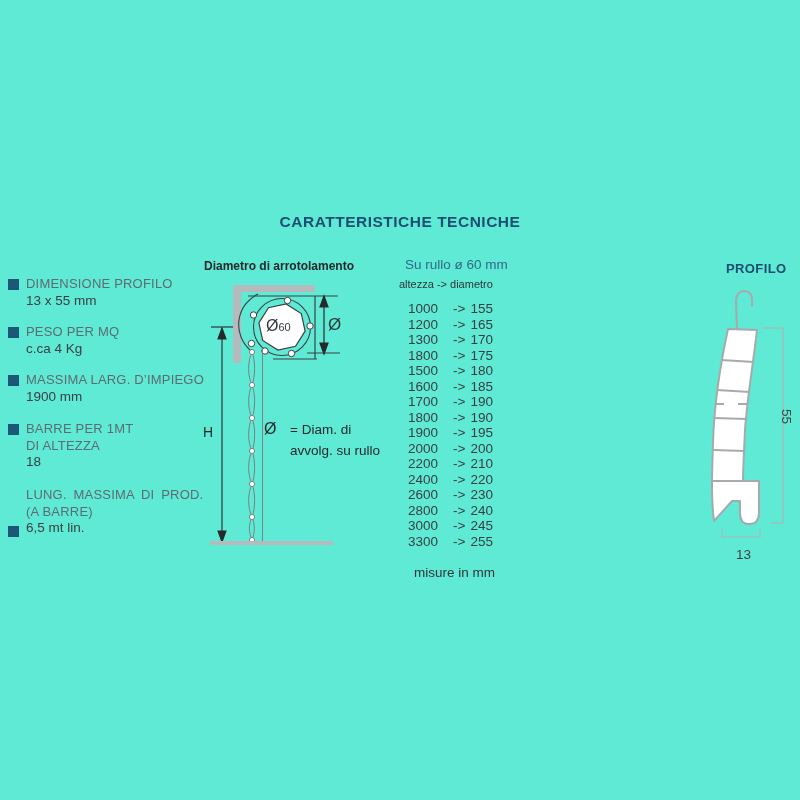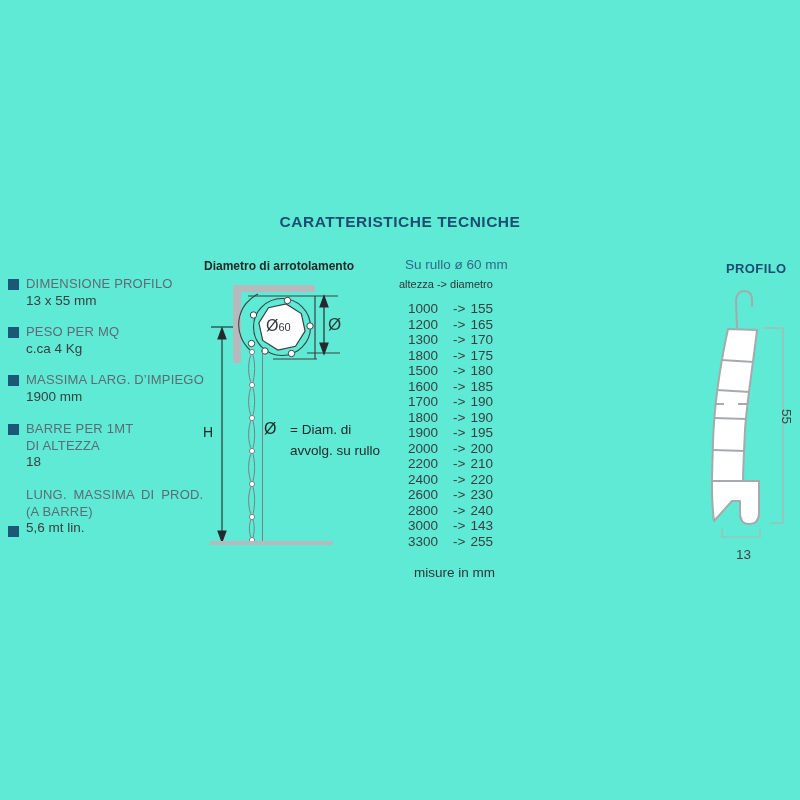--- a/index.html
+++ b/index.html
@@ -74,21 +74,21 @@
       <div class="label">BARRE PER 1MT</div>
       <div class="label">DI ALTEZZA</div>
       <div class="value">18</div>
     </div>
   </div>
   <div class="spec s5">
     <div class="bullet"></div>
     <div>
       <div class="label ws">LUNG. MASSIMA DI PROD.</div>
       <div class="label">(A BARRE)</div>
-      <div class="value">5,6 mt lin.</div>
+      <div class="value">6,5 mt lin.</div>
     </div>
   </div>
 
   <div class="diagram-title">Diametro di arrotolamento</div>
 
   <svg class="svg-abs" style="left:195px;top:282px;" width="200" height="272" viewBox="0 0 200 272">
 
     <rect x="38" y="3" width="82" height="7" fill="#b7babc"></rect>
     <rect x="38" y="3" width="8" height="78" fill="#b7babc"></rect>
 
@@ -226,21 +226,21 @@
         <span class="d">230</span>
       </div>
     <div class="trow">
         <span class="h">2800</span>
         <span class="arr">-&gt;</span>
         <span class="d">240</span>
       </div>
     <div class="trow">
         <span class="h">3000</span>
         <span class="arr">-&gt;</span>
-        <span class="d">143</span>
+        <span class="d">245</span>
       </div>
     <div class="trow">
         <span class="h">3300</span>
         <span class="arr">-&gt;</span>
         <span class="d">255</span>
       </div>
   </div>
   <div class="footnote">misure in mm</div>
 
   <div class="profilo-title">PROFILO</div>

